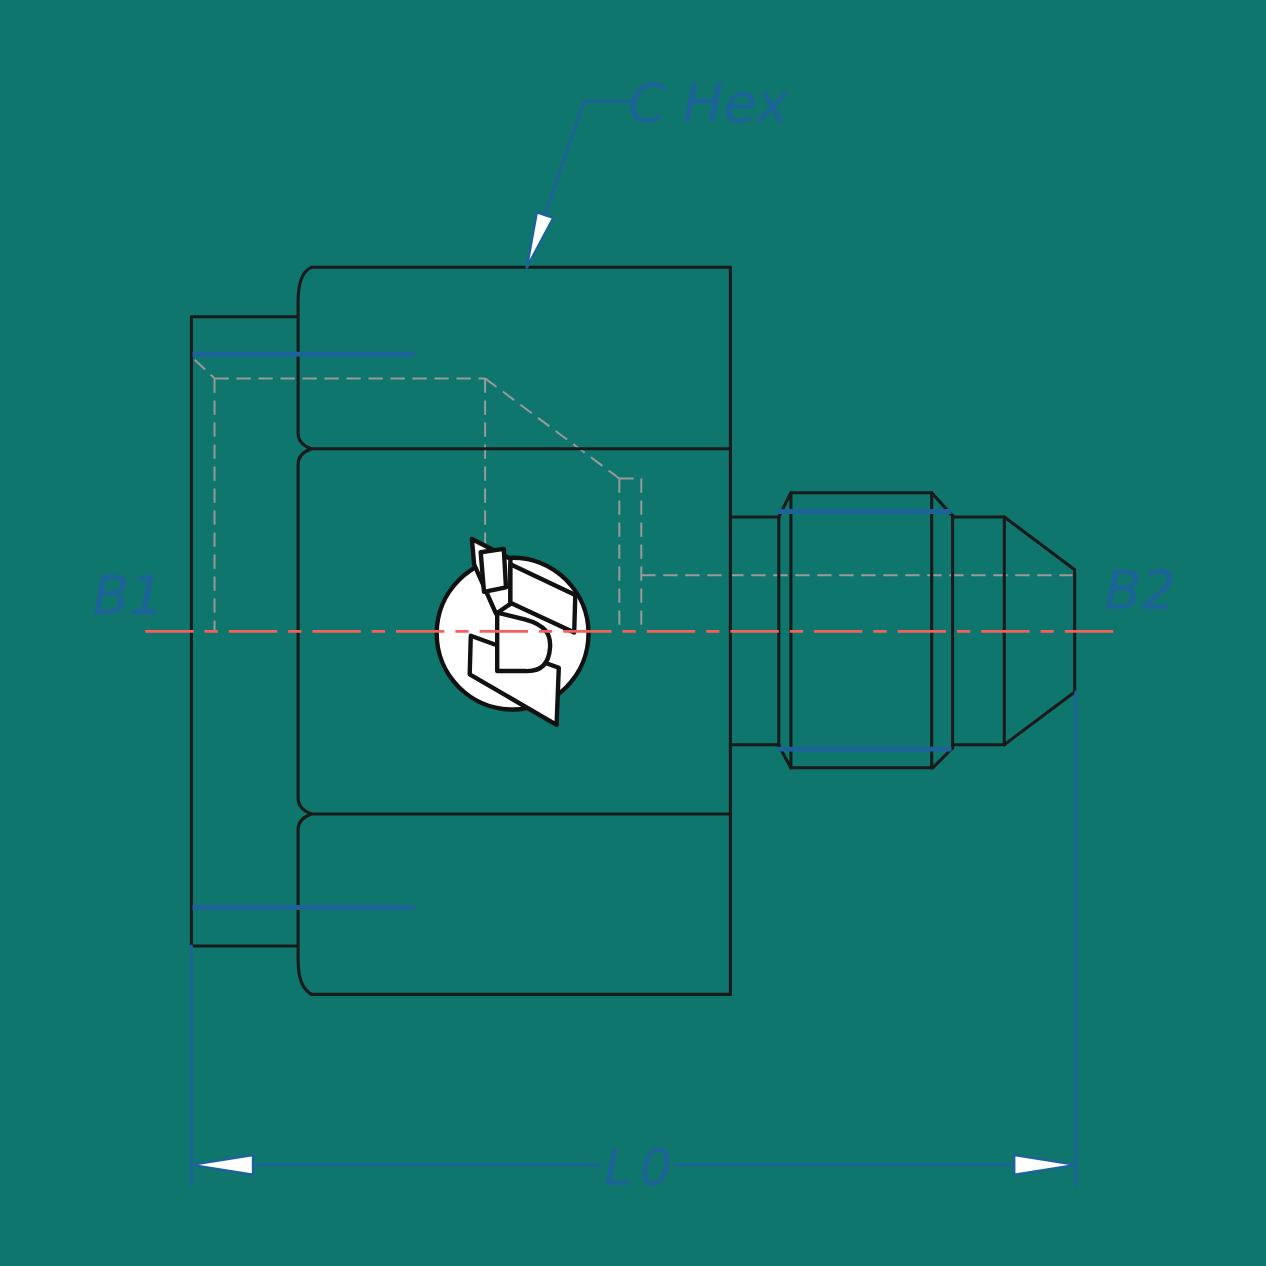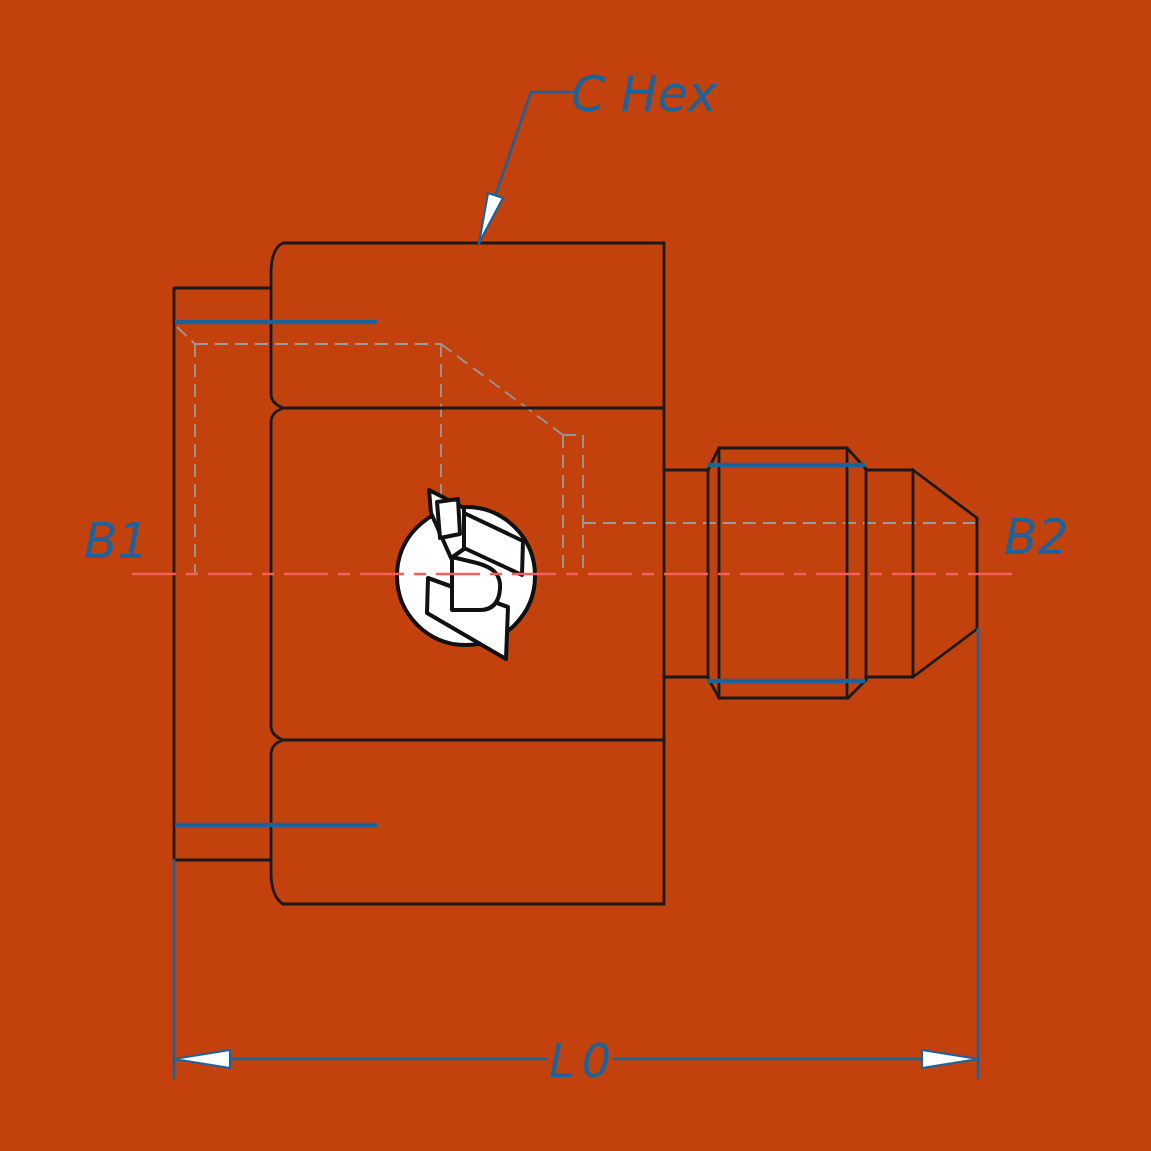--- a/index.html
+++ b/index.html
@@ -1,20 +1,20 @@
 <!DOCTYPE html>
 <html><head>
 <meta charset="utf-8">
 <style>
   html,body{
     margin:0;padding:0;background:#ffffff;
     font-family:"DejaVu Sans",sans-serif;
   }
   .stage{
-    position:relative;width:1151px;height:1151px;background:#c2410c;overflow:hidden;
+    position:relative;width:1151px;height:1151px;background:#0f766e;overflow:hidden;
   }
   svg{display:block}
   .cad-label{
     font-family:"DejaVu Sans",sans-serif;
     font-style:italic;
     font-weight:400;
   }
   .lbl-callout{font-size:49px;}
   .lbl-port{font-size:49px;}
   .lbl-length{font-size:46px;letter-spacing:7px;}

